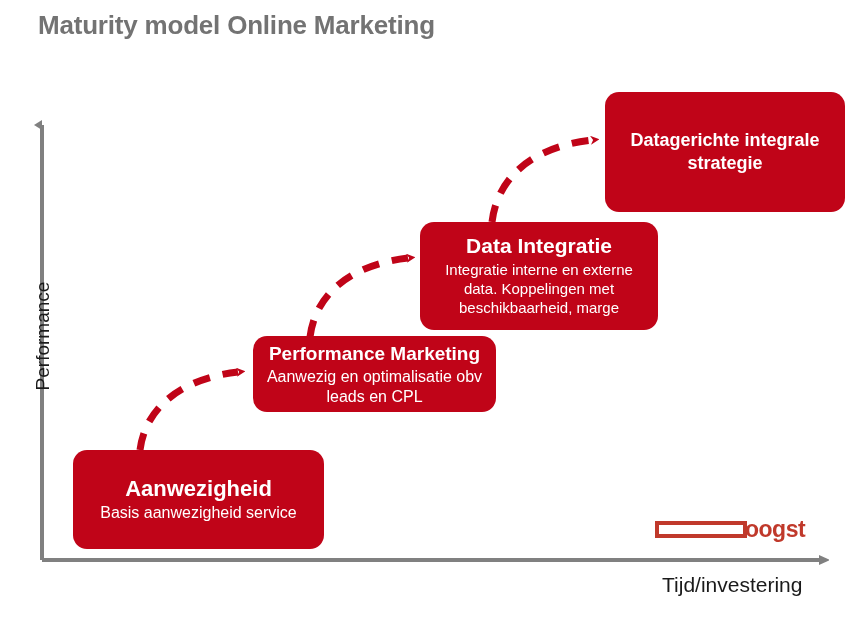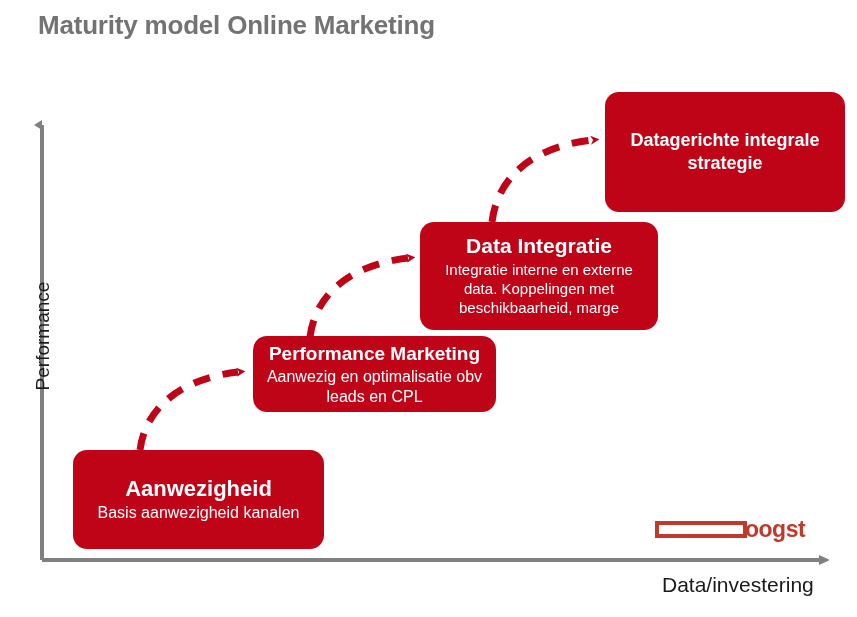--- a/index.html
+++ b/index.html
@@ -151,39 +151,39 @@
         <path d="M0,0 L11,5 L0,10 Z" fill="#808080"></path>
       </marker>
     </defs>
 
     <line x1="42" y1="560" x2="42" y2="125" stroke="#808080" stroke-width="4" marker-end="url(#axis-head-up)"></line>
 
     <line x1="42" y1="560" x2="820" y2="560" stroke="#808080" stroke-width="4" marker-end="url(#axis-head-right)"></line>
   </svg>
 
   <div id="y-axis-label">Performance</div>
-  <div id="x-axis-label">Data/investering</div>
+  <div id="x-axis-label">Tijd/investering</div>
 
   <svg class="arrow-svg" viewBox="0 0 857 617">
     <defs>
       <marker id="dash-head" markerWidth="9" markerHeight="9" refX="1.5" refY="4.5" orient="auto" markerUnits="userSpaceOnUse">
         <path d="M0,0 L9,4.5 L0,9 L2.6,4.5 Z" fill="#C00418"></path>
       </marker>
     </defs>
 
     <path d="M140,450 C146,404 186,378 238,372" fill="none" stroke="#C00418" stroke-width="7" stroke-dasharray="17 13" stroke-linecap="butt" marker-end="url(#dash-head)"></path>
 
     <path d="M310,337 C316,290 356,264 408,258" fill="none" stroke="#C00418" stroke-width="7" stroke-dasharray="17 13" stroke-linecap="butt" marker-end="url(#dash-head)"></path>
 
     <path d="M492,222 C498,173 538,146 592,140" fill="none" stroke="#C00418" stroke-width="7" stroke-dasharray="17 13" stroke-linecap="butt" marker-end="url(#dash-head)"></path>
   </svg>
 
   <div class="stage-box" id="box-aanwezigheid">
     <div class="stage-title">Aanwezigheid</div>
-    <div class="stage-desc">Basis aanwezigheid kanalen</div>
+    <div class="stage-desc">Basis aanwezigheid service</div>
   </div>
 
   <div class="stage-box" id="box-performance">
     <div class="stage-title">Performance Marketing</div>
     <div class="stage-desc">Aanwezig en optimalisatie obv leads en CPL</div>
   </div>
 
   <div class="stage-box" id="box-data-integratie">
     <div class="stage-title">Data Integratie</div>
     <div class="stage-desc">Integratie interne en externe data. Koppelingen met beschikbaarheid, marge</div>

